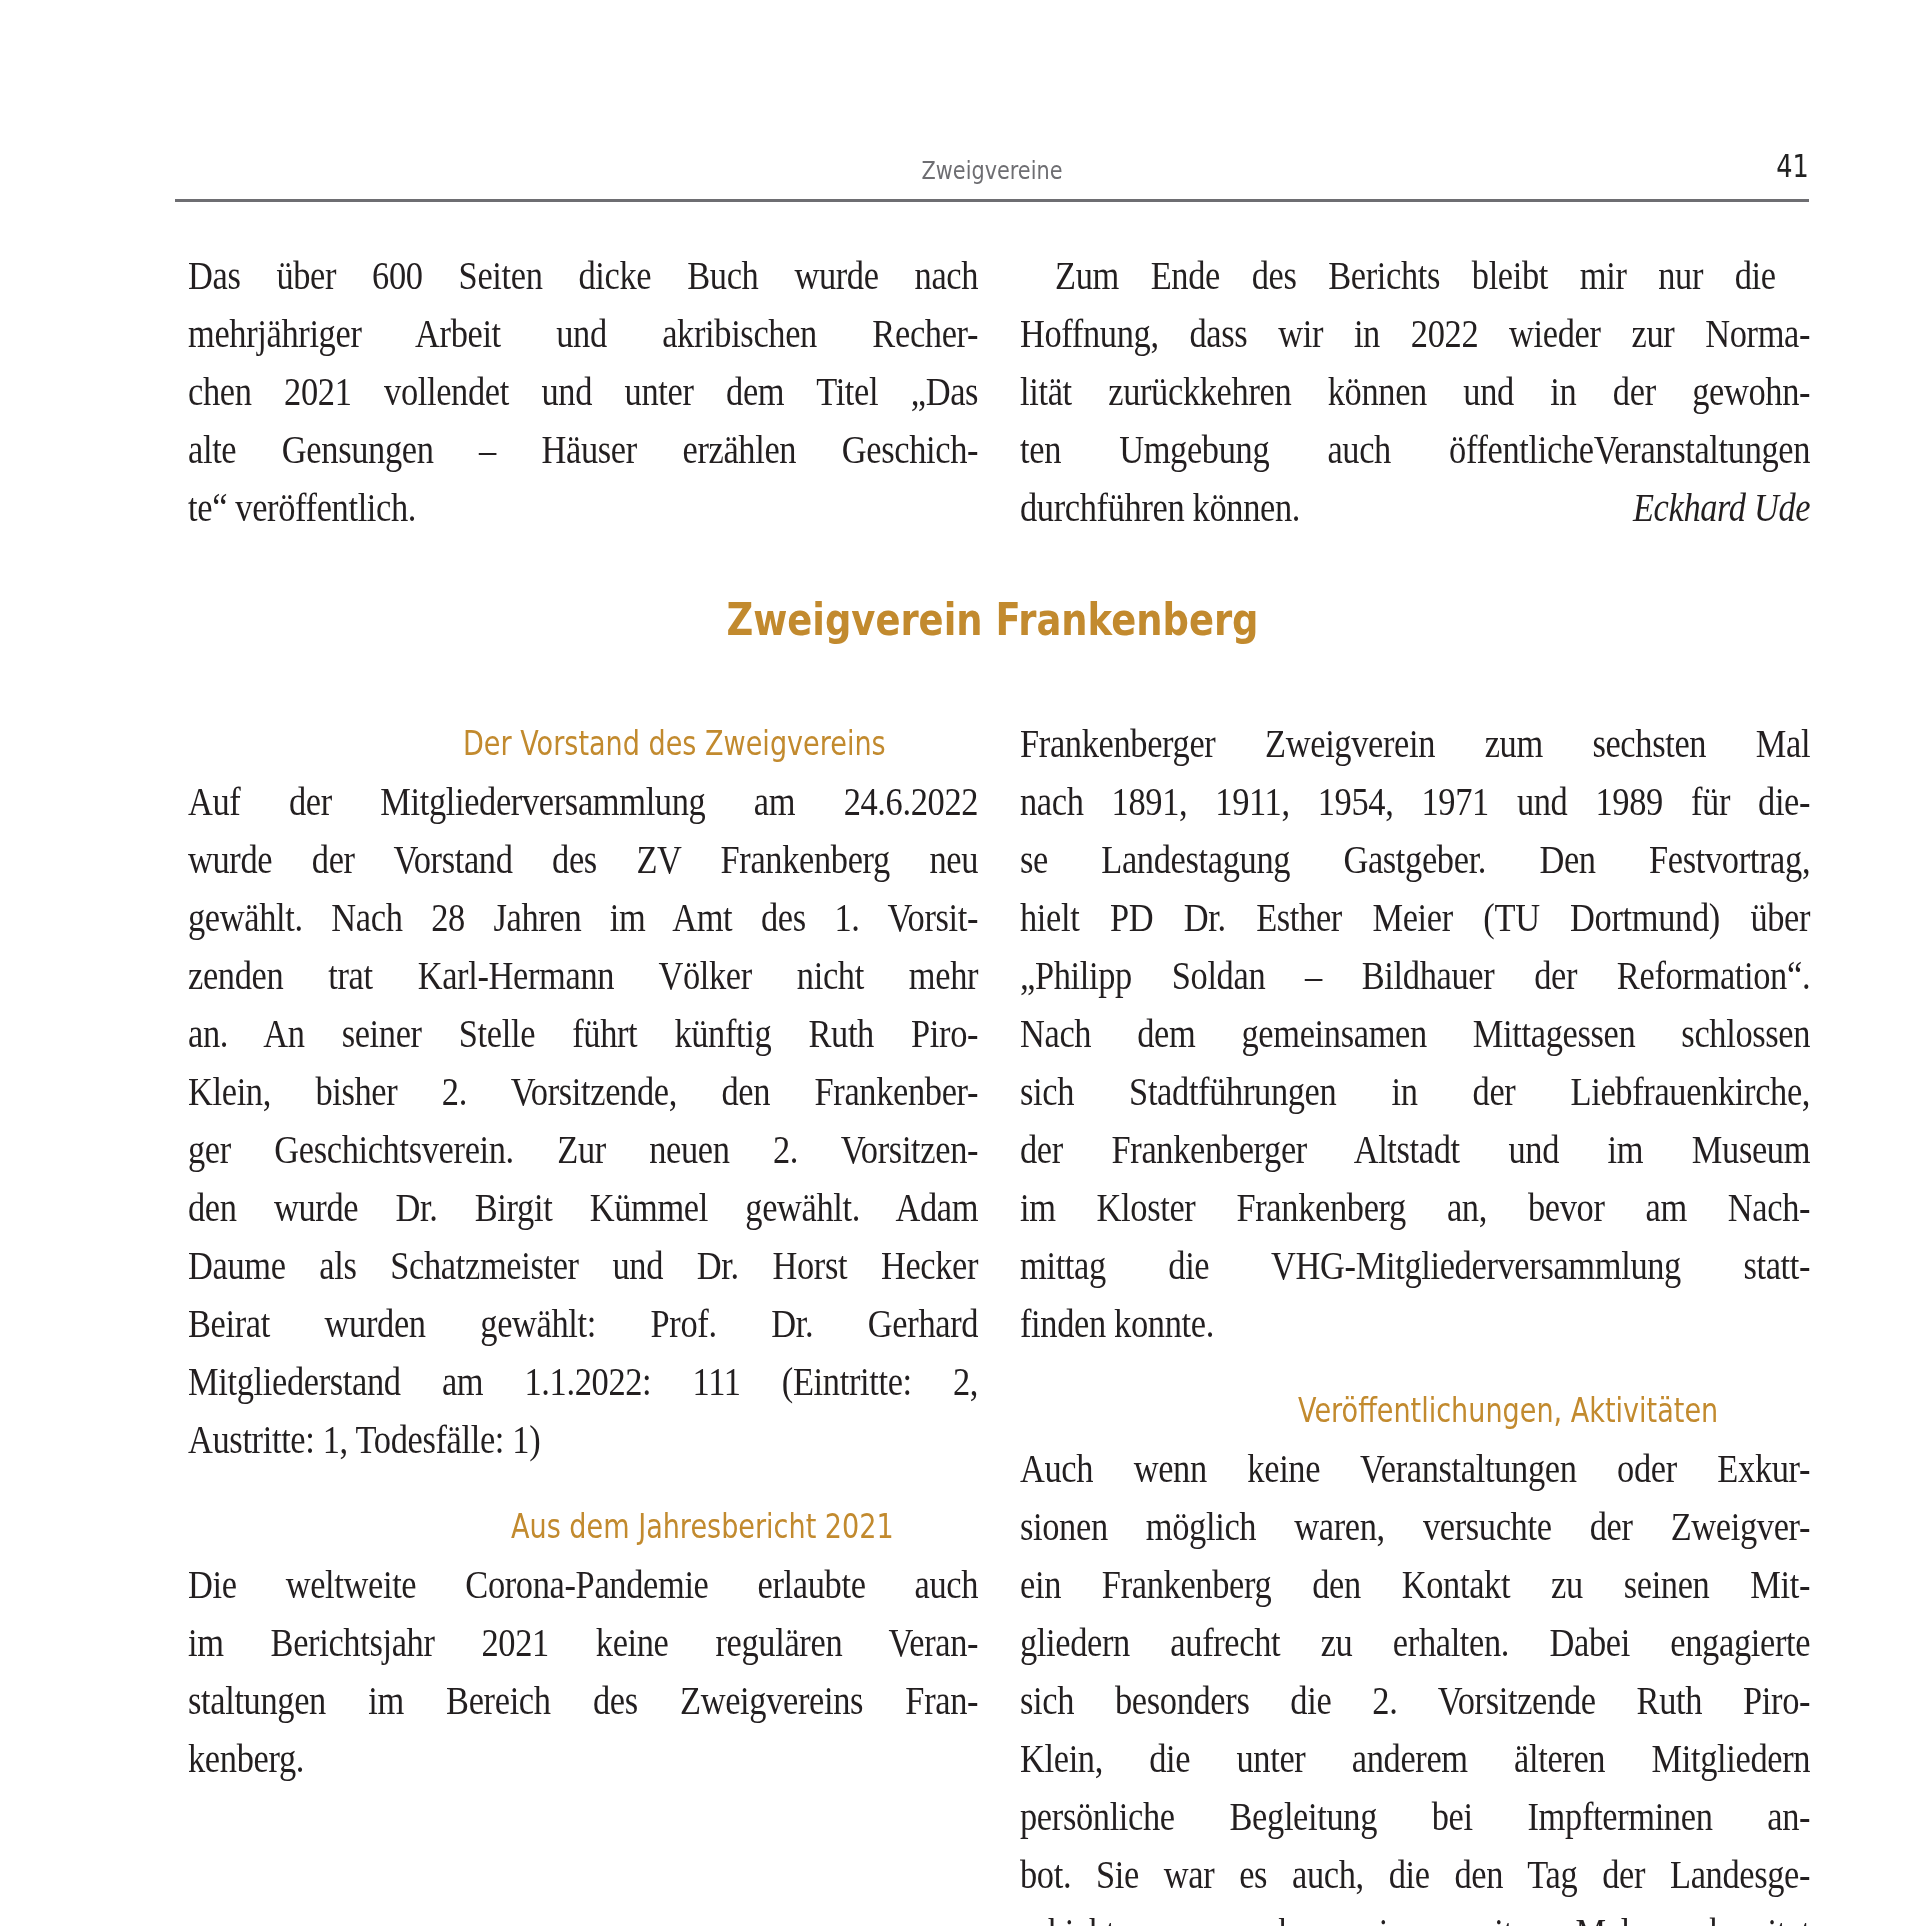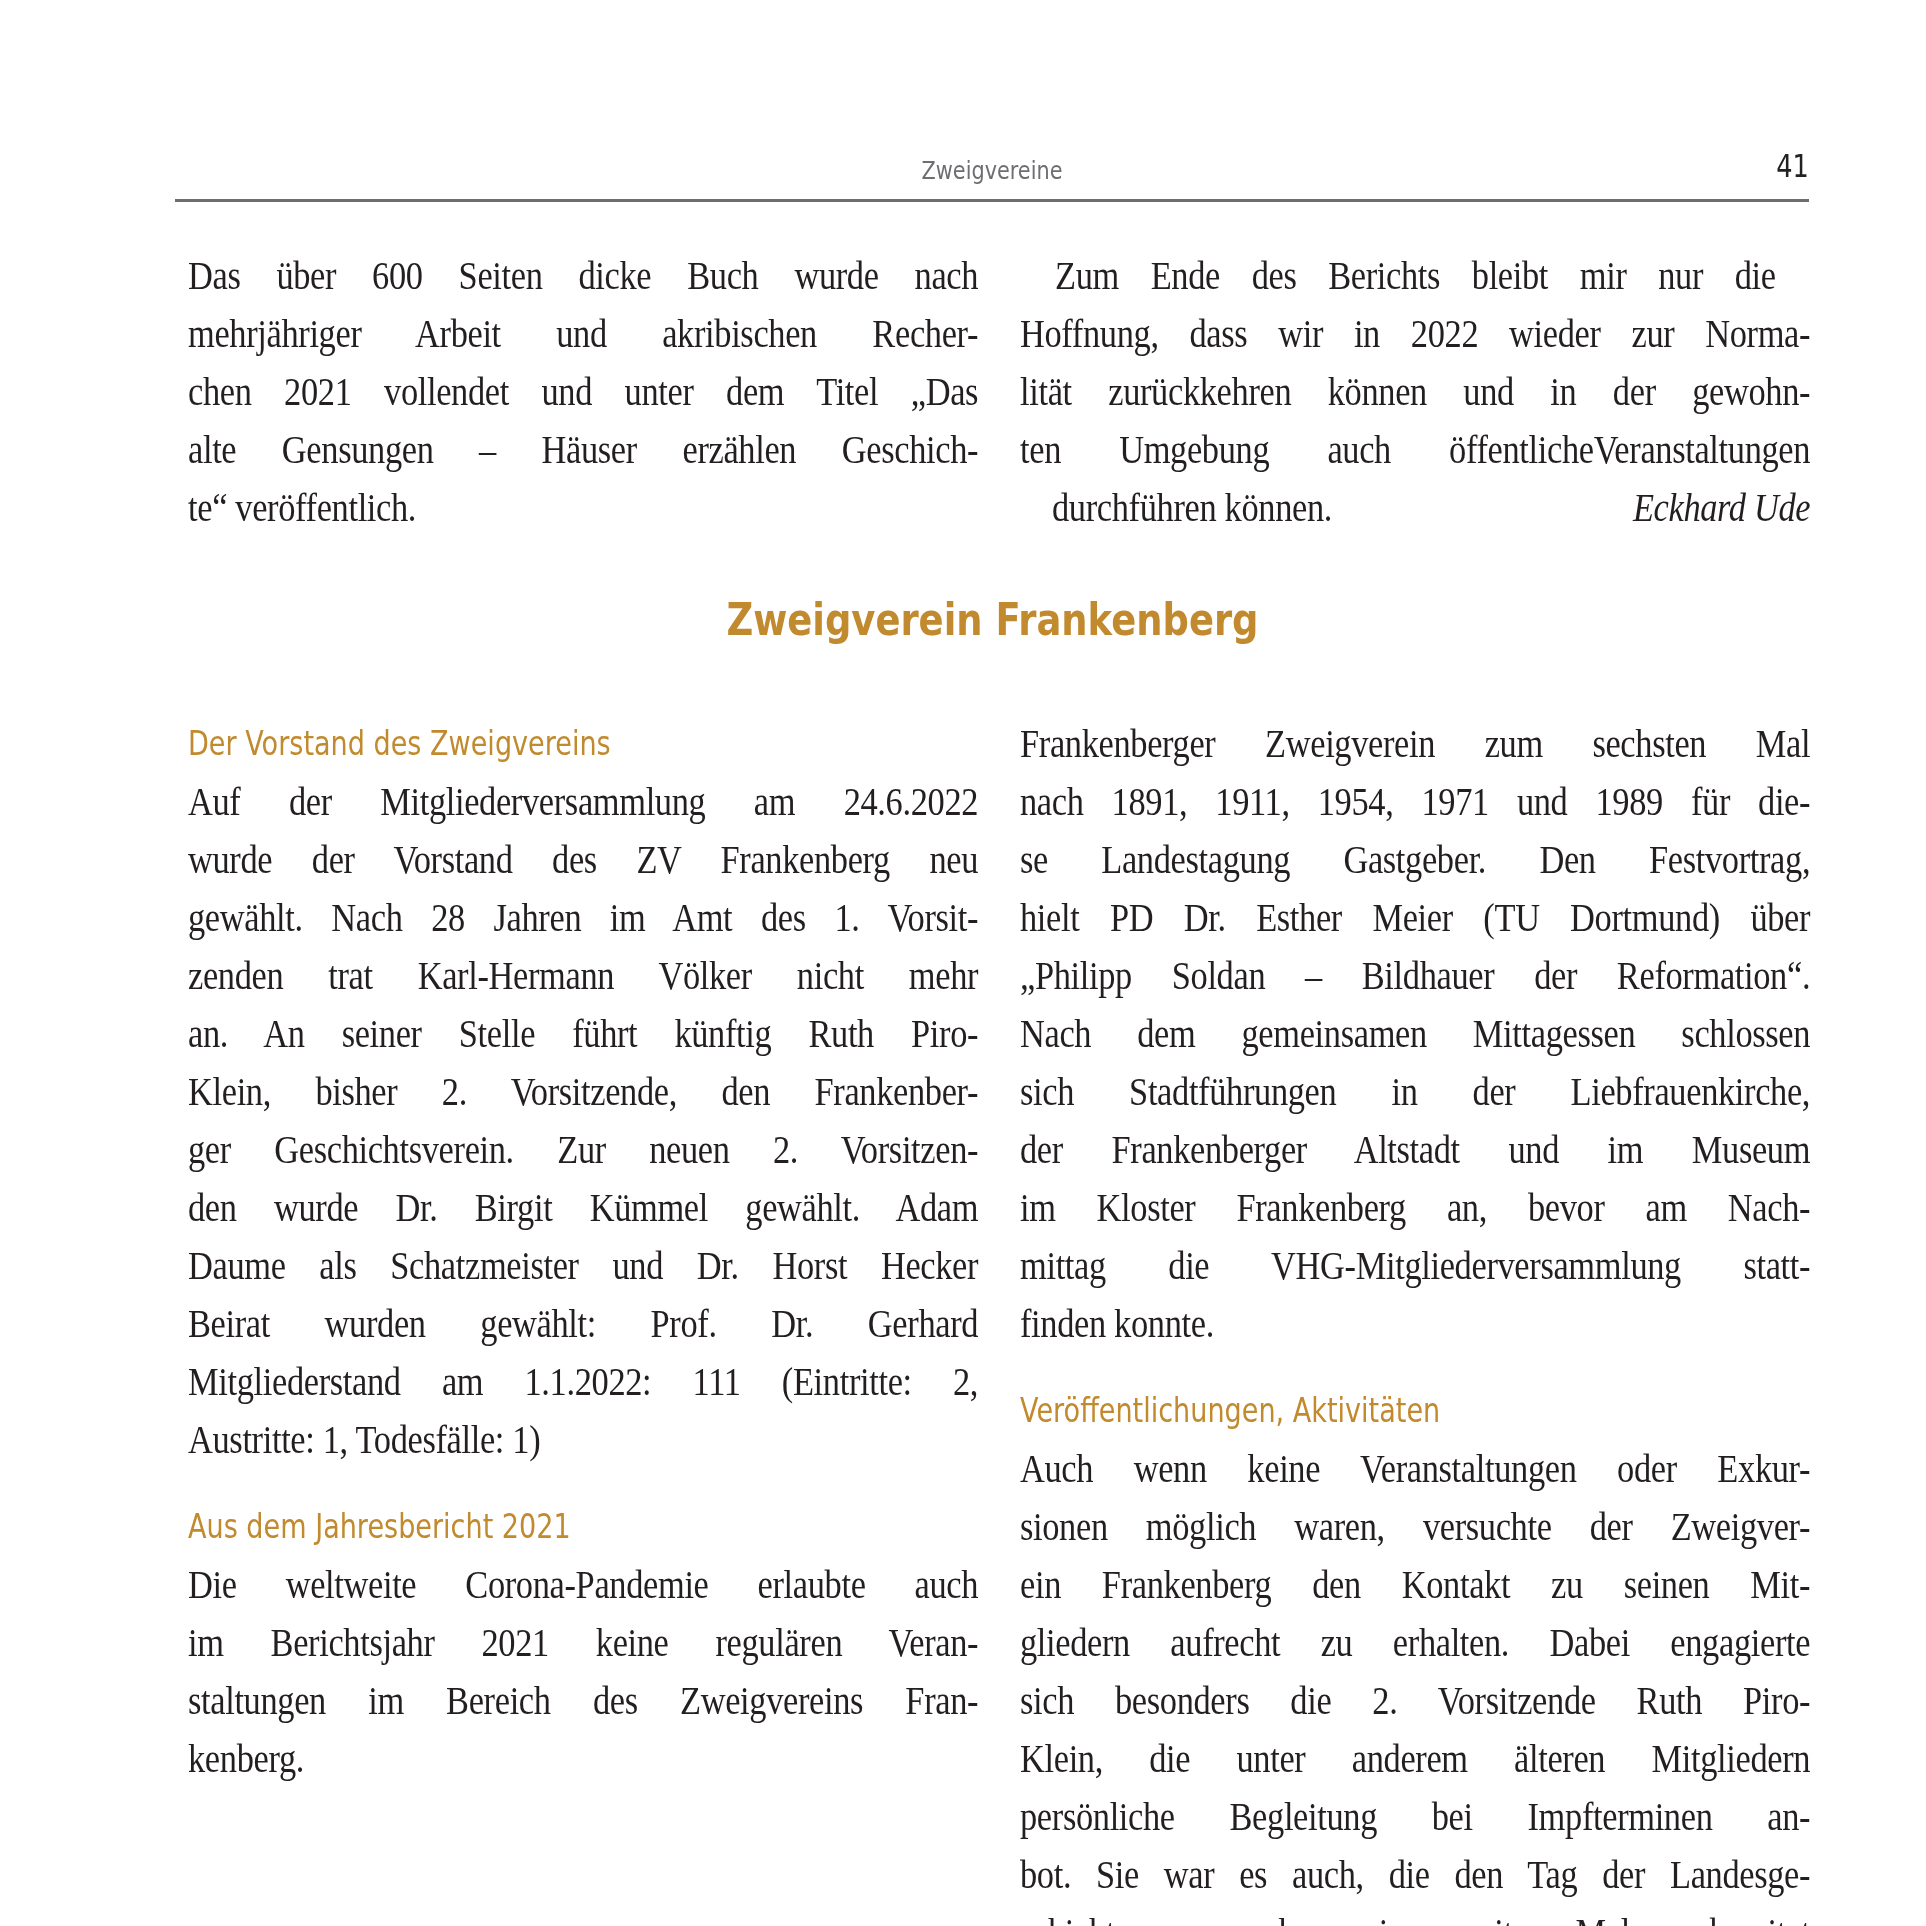--- a/index.html
+++ b/index.html
@@ -37,20 +37,21 @@
   }
   .line.last { text-align-last: left; }
   .line.indent { padding-left: 35px; }
   .line .inner { display: inline-block; transform: scaleX(0.86); transform-origin: left; width: 116.3%; text-align: justify; text-align-last: justify; }
   .line.last .inner { text-align-last: left; }
 
   .sub-heading {
     display: block; height: 58px; line-height: 58px;
     font-family: "DejaVu Sans", sans-serif; font-size: 33px; color: #c28a2e;
     white-space: nowrap;
+    text-align: right;
   }
   .sub-heading .inner { display: inline-block; transform: scaleX(0.82); transform-origin: left; }
 
   .section-title {
     position: absolute; left: 175px; width: 1634px; top: 593px; text-align: center;
     font-family: "DejaVu Sans", sans-serif; font-size: 45px; font-weight: bold; color: #c28a2e;
   }
   .section-title .inner { display: inline-block; transform: scaleX(0.82); transform-origin: center; }
   .gap { display: block; height: 29px; }
 </style>
@@ -71,21 +72,21 @@
     <span class="line"><span class="inner">chen 2021 vollendet und unter dem Titel „Das</span></span>
     <span class="line"><span class="inner">alte Gensungen – Häuser erzählen Geschich-</span></span>
     <span class="line last"><span class="inner">te“ veröffentlich.</span></span>
   </div>
 
   <div class="col col-right" style="top:247px;">
     <span class="line indent"><span class="inner" style="width:111%;">Zum Ende des Berichts bleibt mir nur die</span></span>
     <span class="line"><span class="inner">Hoffnung, dass wir in 2022 wieder zur Norma-</span></span>
     <span class="line"><span class="inner">lität zurückkehren können und in der gewohn-</span></span>
     <span class="line"><span class="inner">ten Umgebung auch öffentlicheVeranstaltungen</span></span>
-    <span class="line last" style="position:relative;margin-left:32px;">
+    <span class="line last" style="position:relative;">
       <span class="inner" style="width:auto;">durchführen können.</span>
       <span style="position:absolute; right:0; top:0; font-style:italic; display:inline-block; transform:scaleX(0.86); transform-origin:right;">Eckhard Ude</span>
     </span>
   </div>
 
   <div class="section-title">
     <span class="inner">Zweigverein Frankenberg</span>
   </div>
 
   <div class="col col-left" style="top:715px;">

